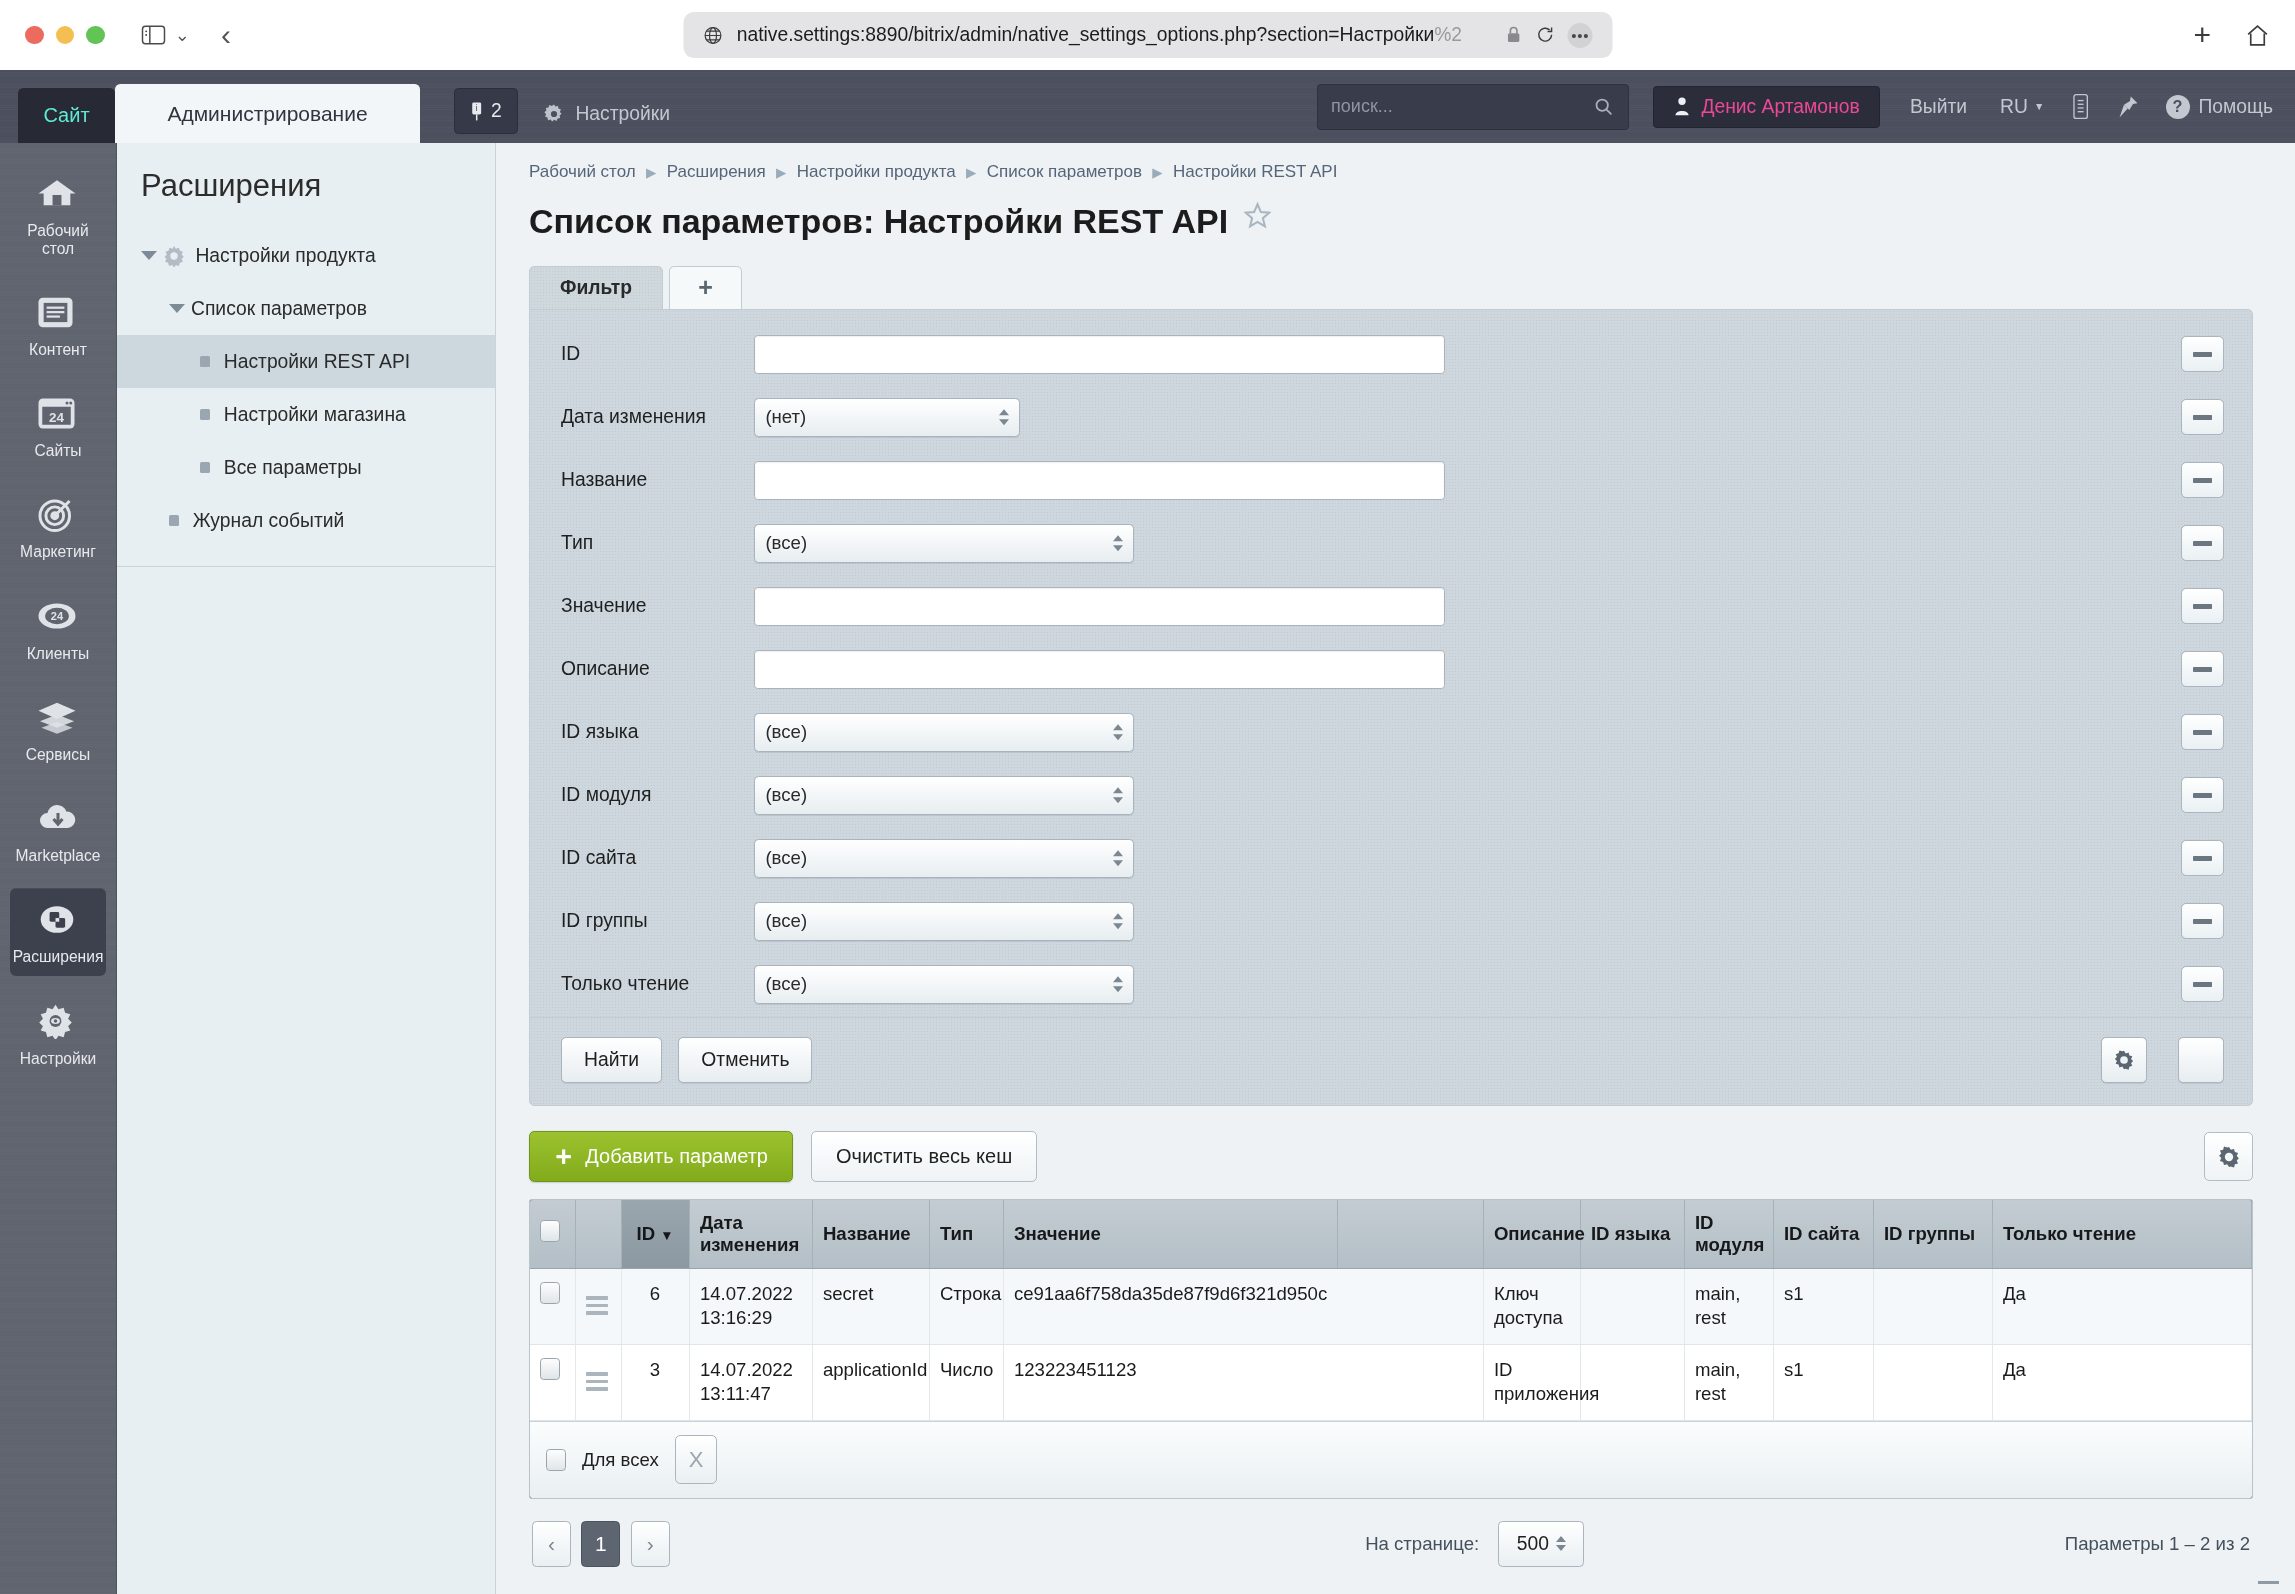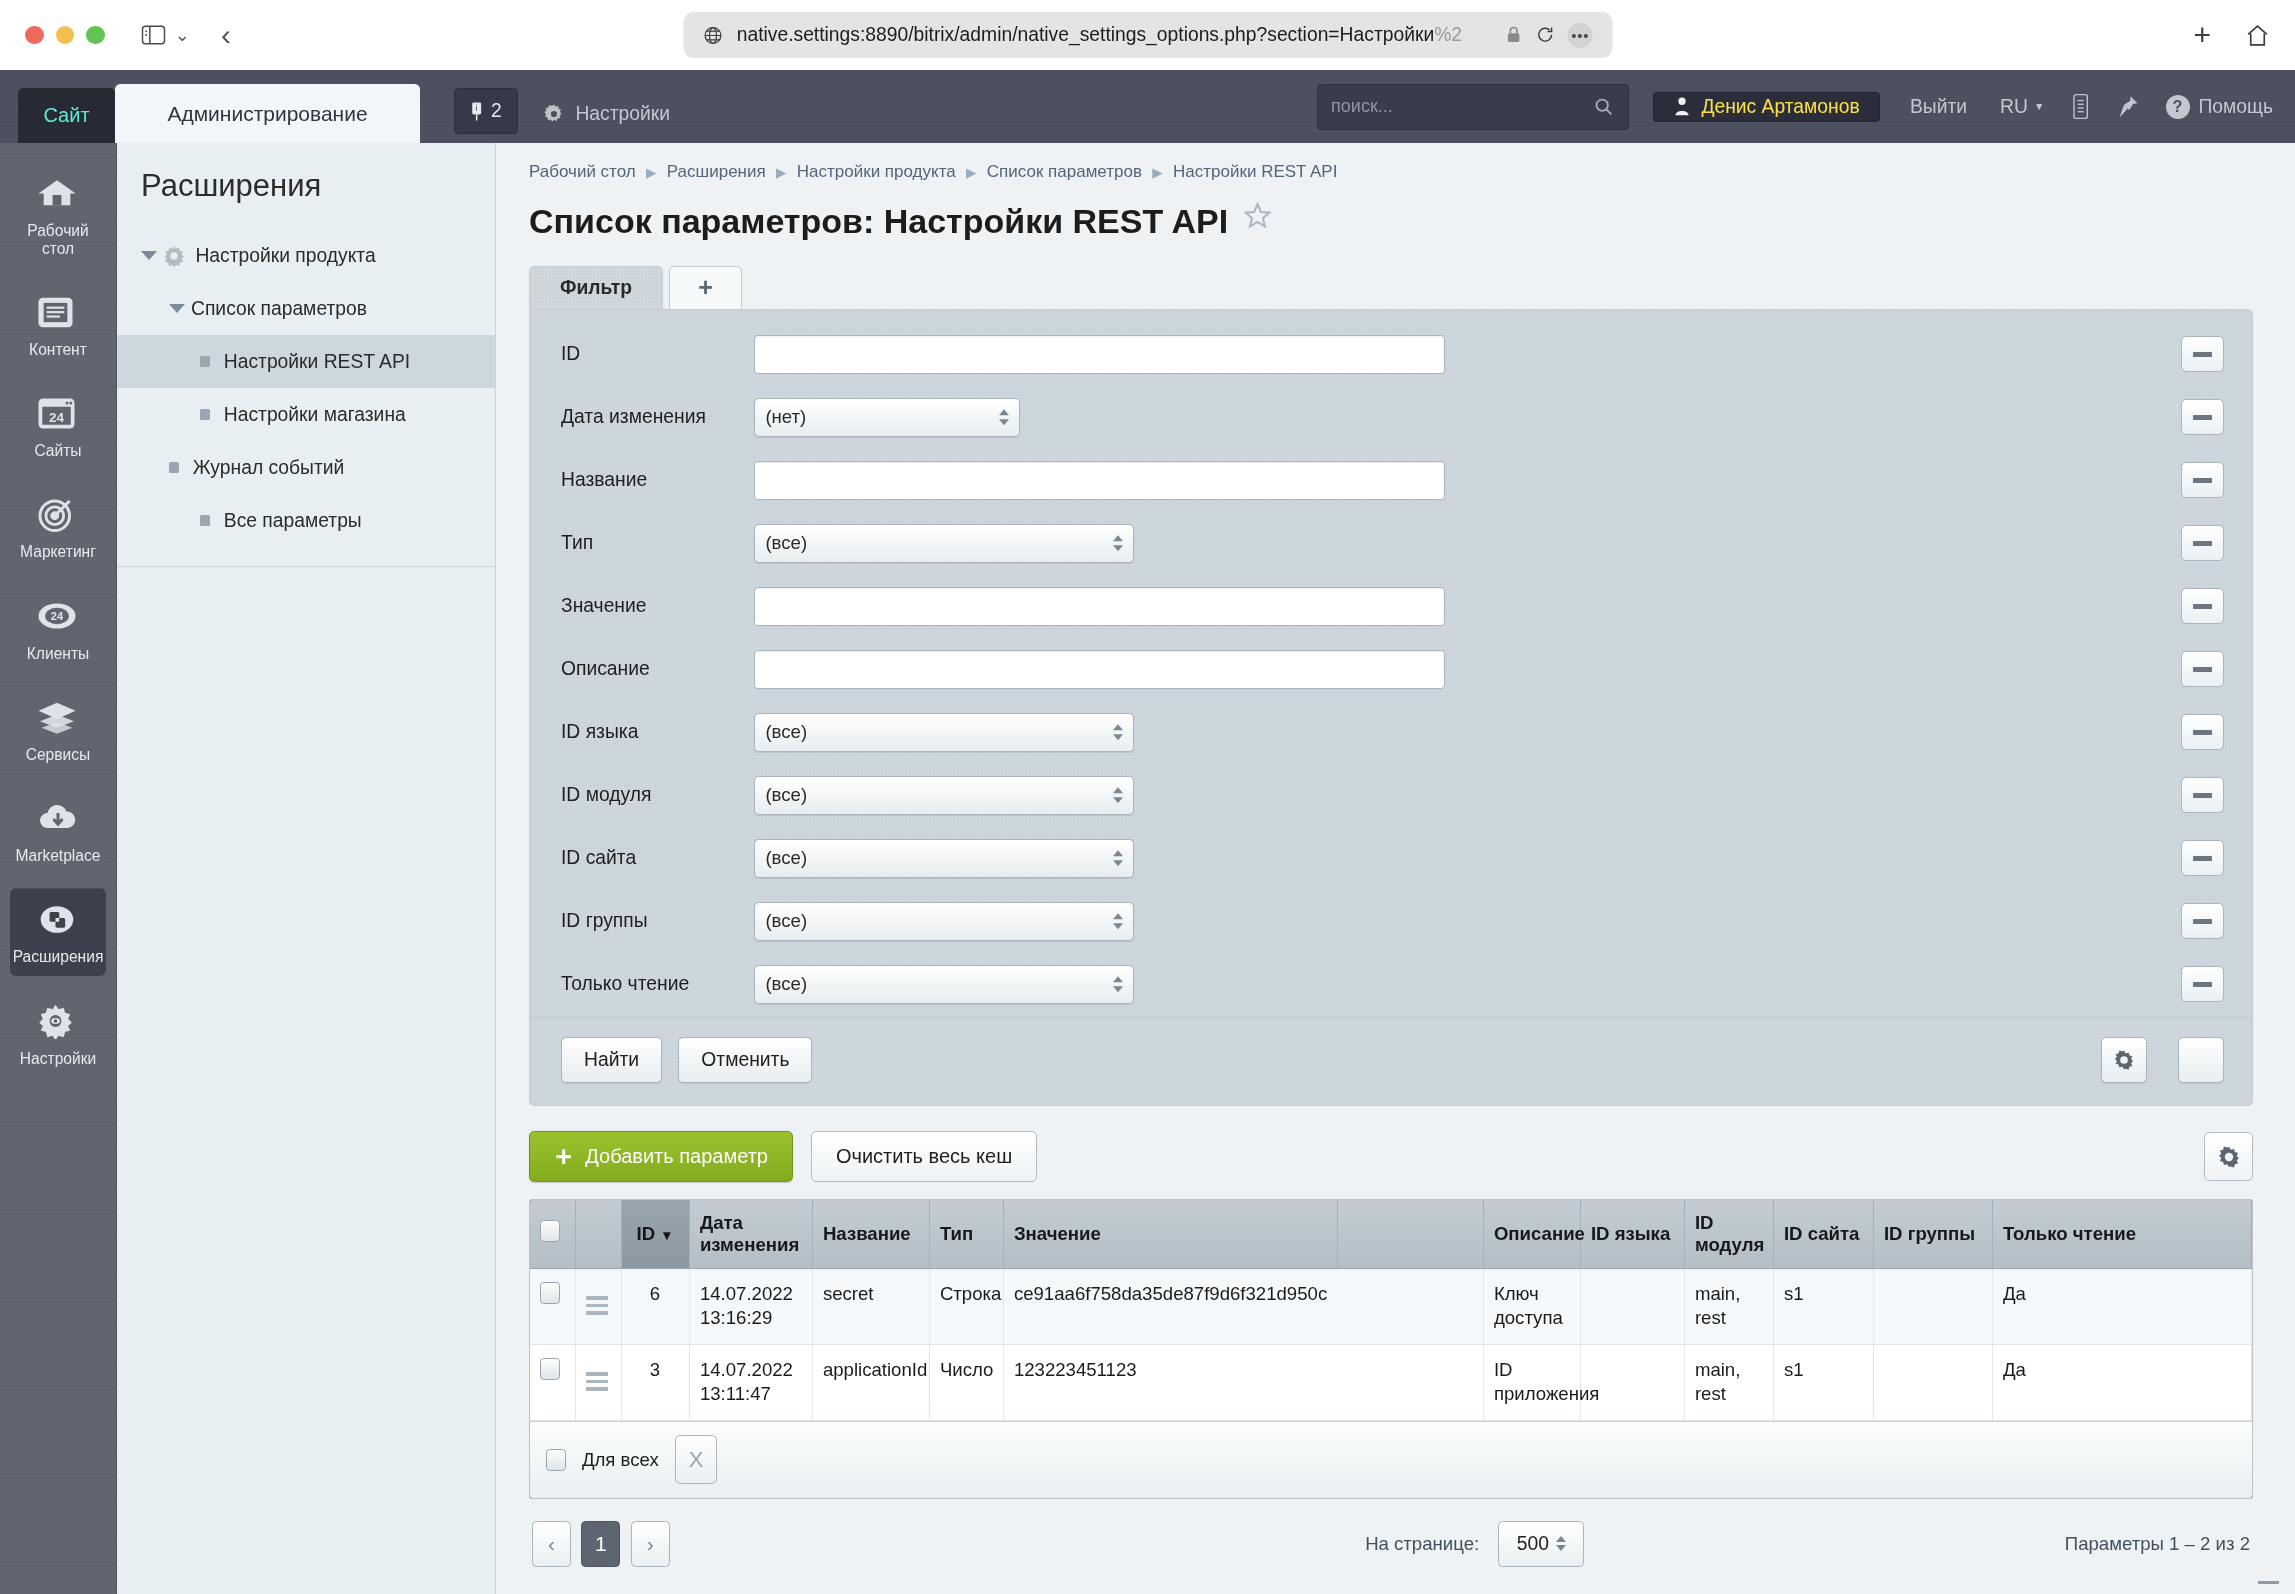--- a/index.html
+++ b/index.html
@@ -114,27 +114,27 @@
   }
   .bx-search input {
     flex: 1; background: transparent; border: none; outline: none;
     color: #b9bdc7; font-size: 18px; font-family: inherit;
   }
   .bx-search input::placeholder { color: #8f94a1; }
   .search-glass { width: 21px; height: 21px; color: #aab0bb; }
 
   .bx-user {
     margin-left: 24px;
-    height: 30px;
+    height: 42px;
     background: #2b2e3a;
     border: 0.7px solid #22252f;
     border-radius: 3.7px;
     display: flex; align-items: center; gap: 10.4px;
     padding: 0 19.3px;
-    color: #fde047; font-size: 19.3px;
+    color: #ec4899; font-size: 19.3px;
   }
   .user-icon { width: 18px; height: 21px; }
   .bx-link { margin-left: 30px; color: #c3c7d0; font-size: 19.3px; }
   .bx-lang { margin-left: 33px; color: #c3c7d0; font-size: 19.3px; display:flex; align-items:center; gap:6px;}
   .tiny-caret { font-size: 10.4px; }
   .bx-icon-btn { margin-left: 27px; color: #c3c7d0; display:flex; align-items:center; }
   .bx-help { margin-left: 27px; color: #c3c7d0; font-size: 19.3px; display:flex; align-items:center; gap: 9px;}
   .qmark { width: 24px; height: 24px; border-radius: 50%; background: #c3c7d0; color: #4b4f5e; display:flex;align-items:center;justify-content:center;font-size:16.3px;font-weight:bold;}
 
   
@@ -657,28 +657,28 @@
     <div class="tree-node indent-2 selected">
       <span class="node-bullet"></span>
       <span>Настройки REST API</span>
     </div>
 
     <div class="tree-node indent-2">
       <span class="node-bullet"></span>
       <span>Настройки магазина</span>
     </div>
 
+    <div class="tree-node indent-2">
+      <span class="node-bullet"></span>
+      <span>Все параметры</span>
+    </div>
+
     <div class="tree-node indent-1">
       <span class="node-bullet"></span>
       <span>Журнал событий</span>
-    </div>
-
-    <div class="tree-node indent-2">
-      <span class="node-bullet"></span>
-      <span>Все параметры</span>
     </div>
 
     <div class="tree-divider"></div>
   </div>
 
   <div class="main">
 
     <div class="breadcrumb">
       <span class="bc-item">Рабочий стол</span>
       <span class="bc-sep">▶</span>

